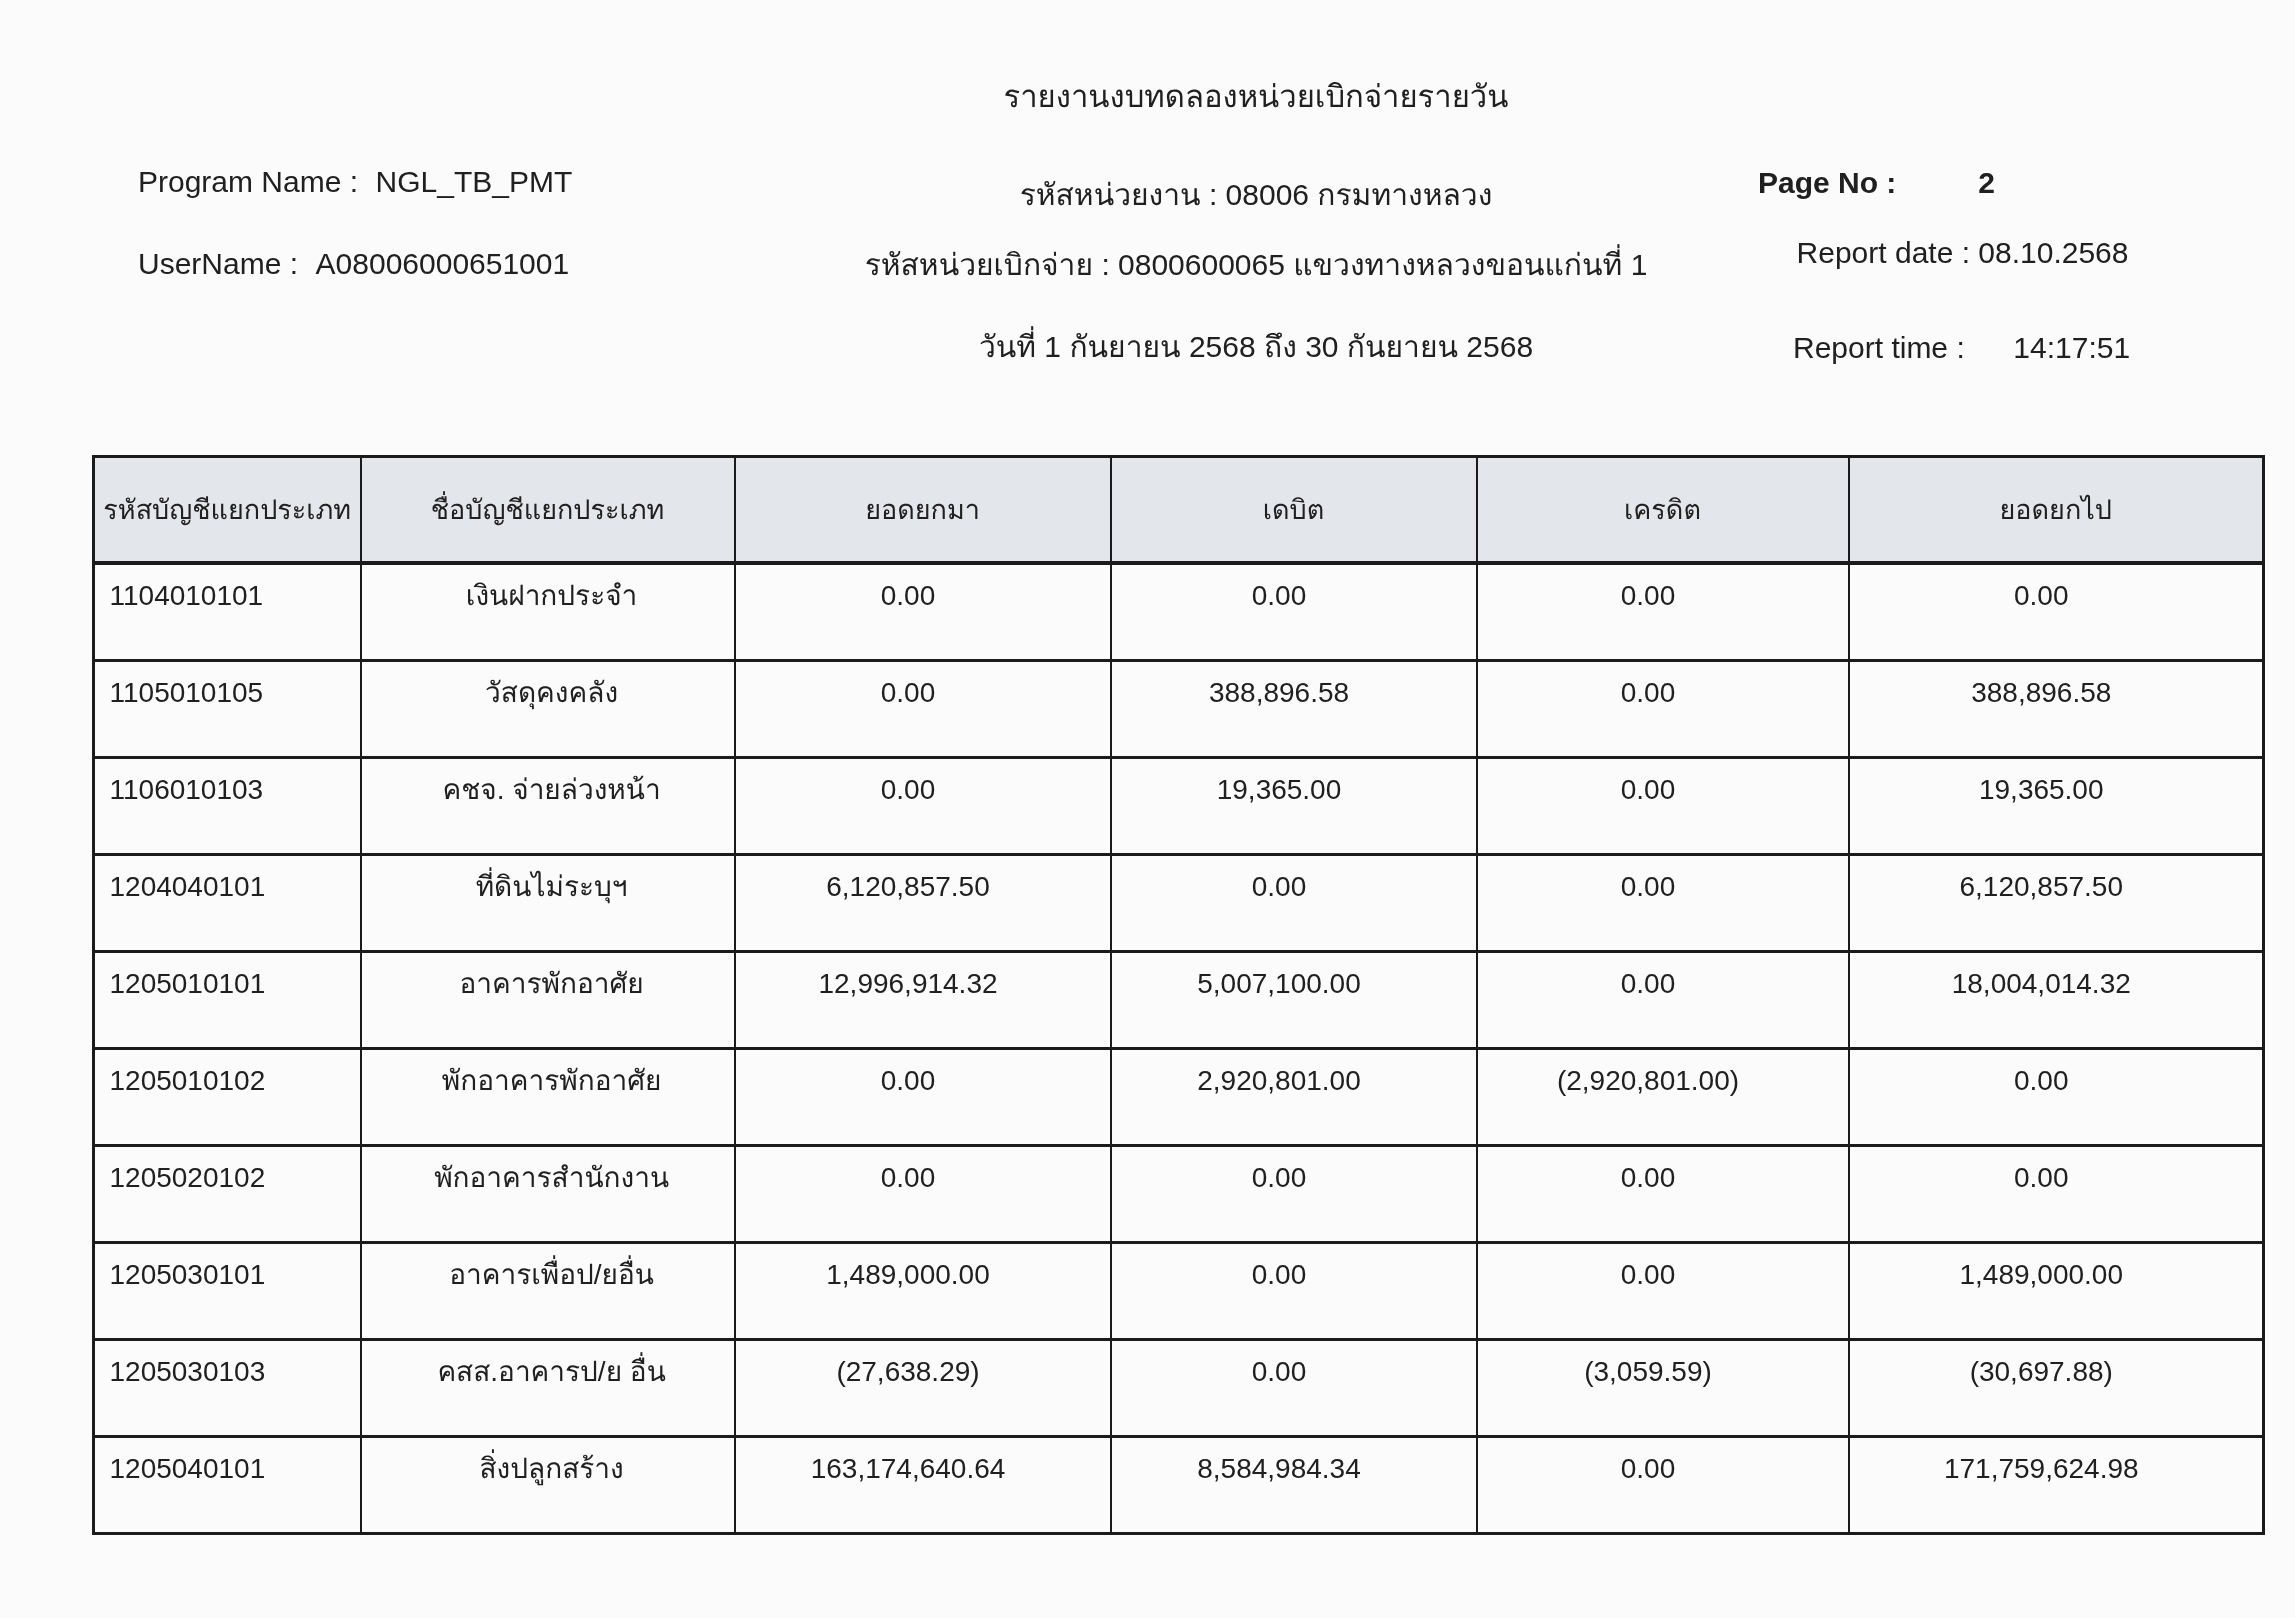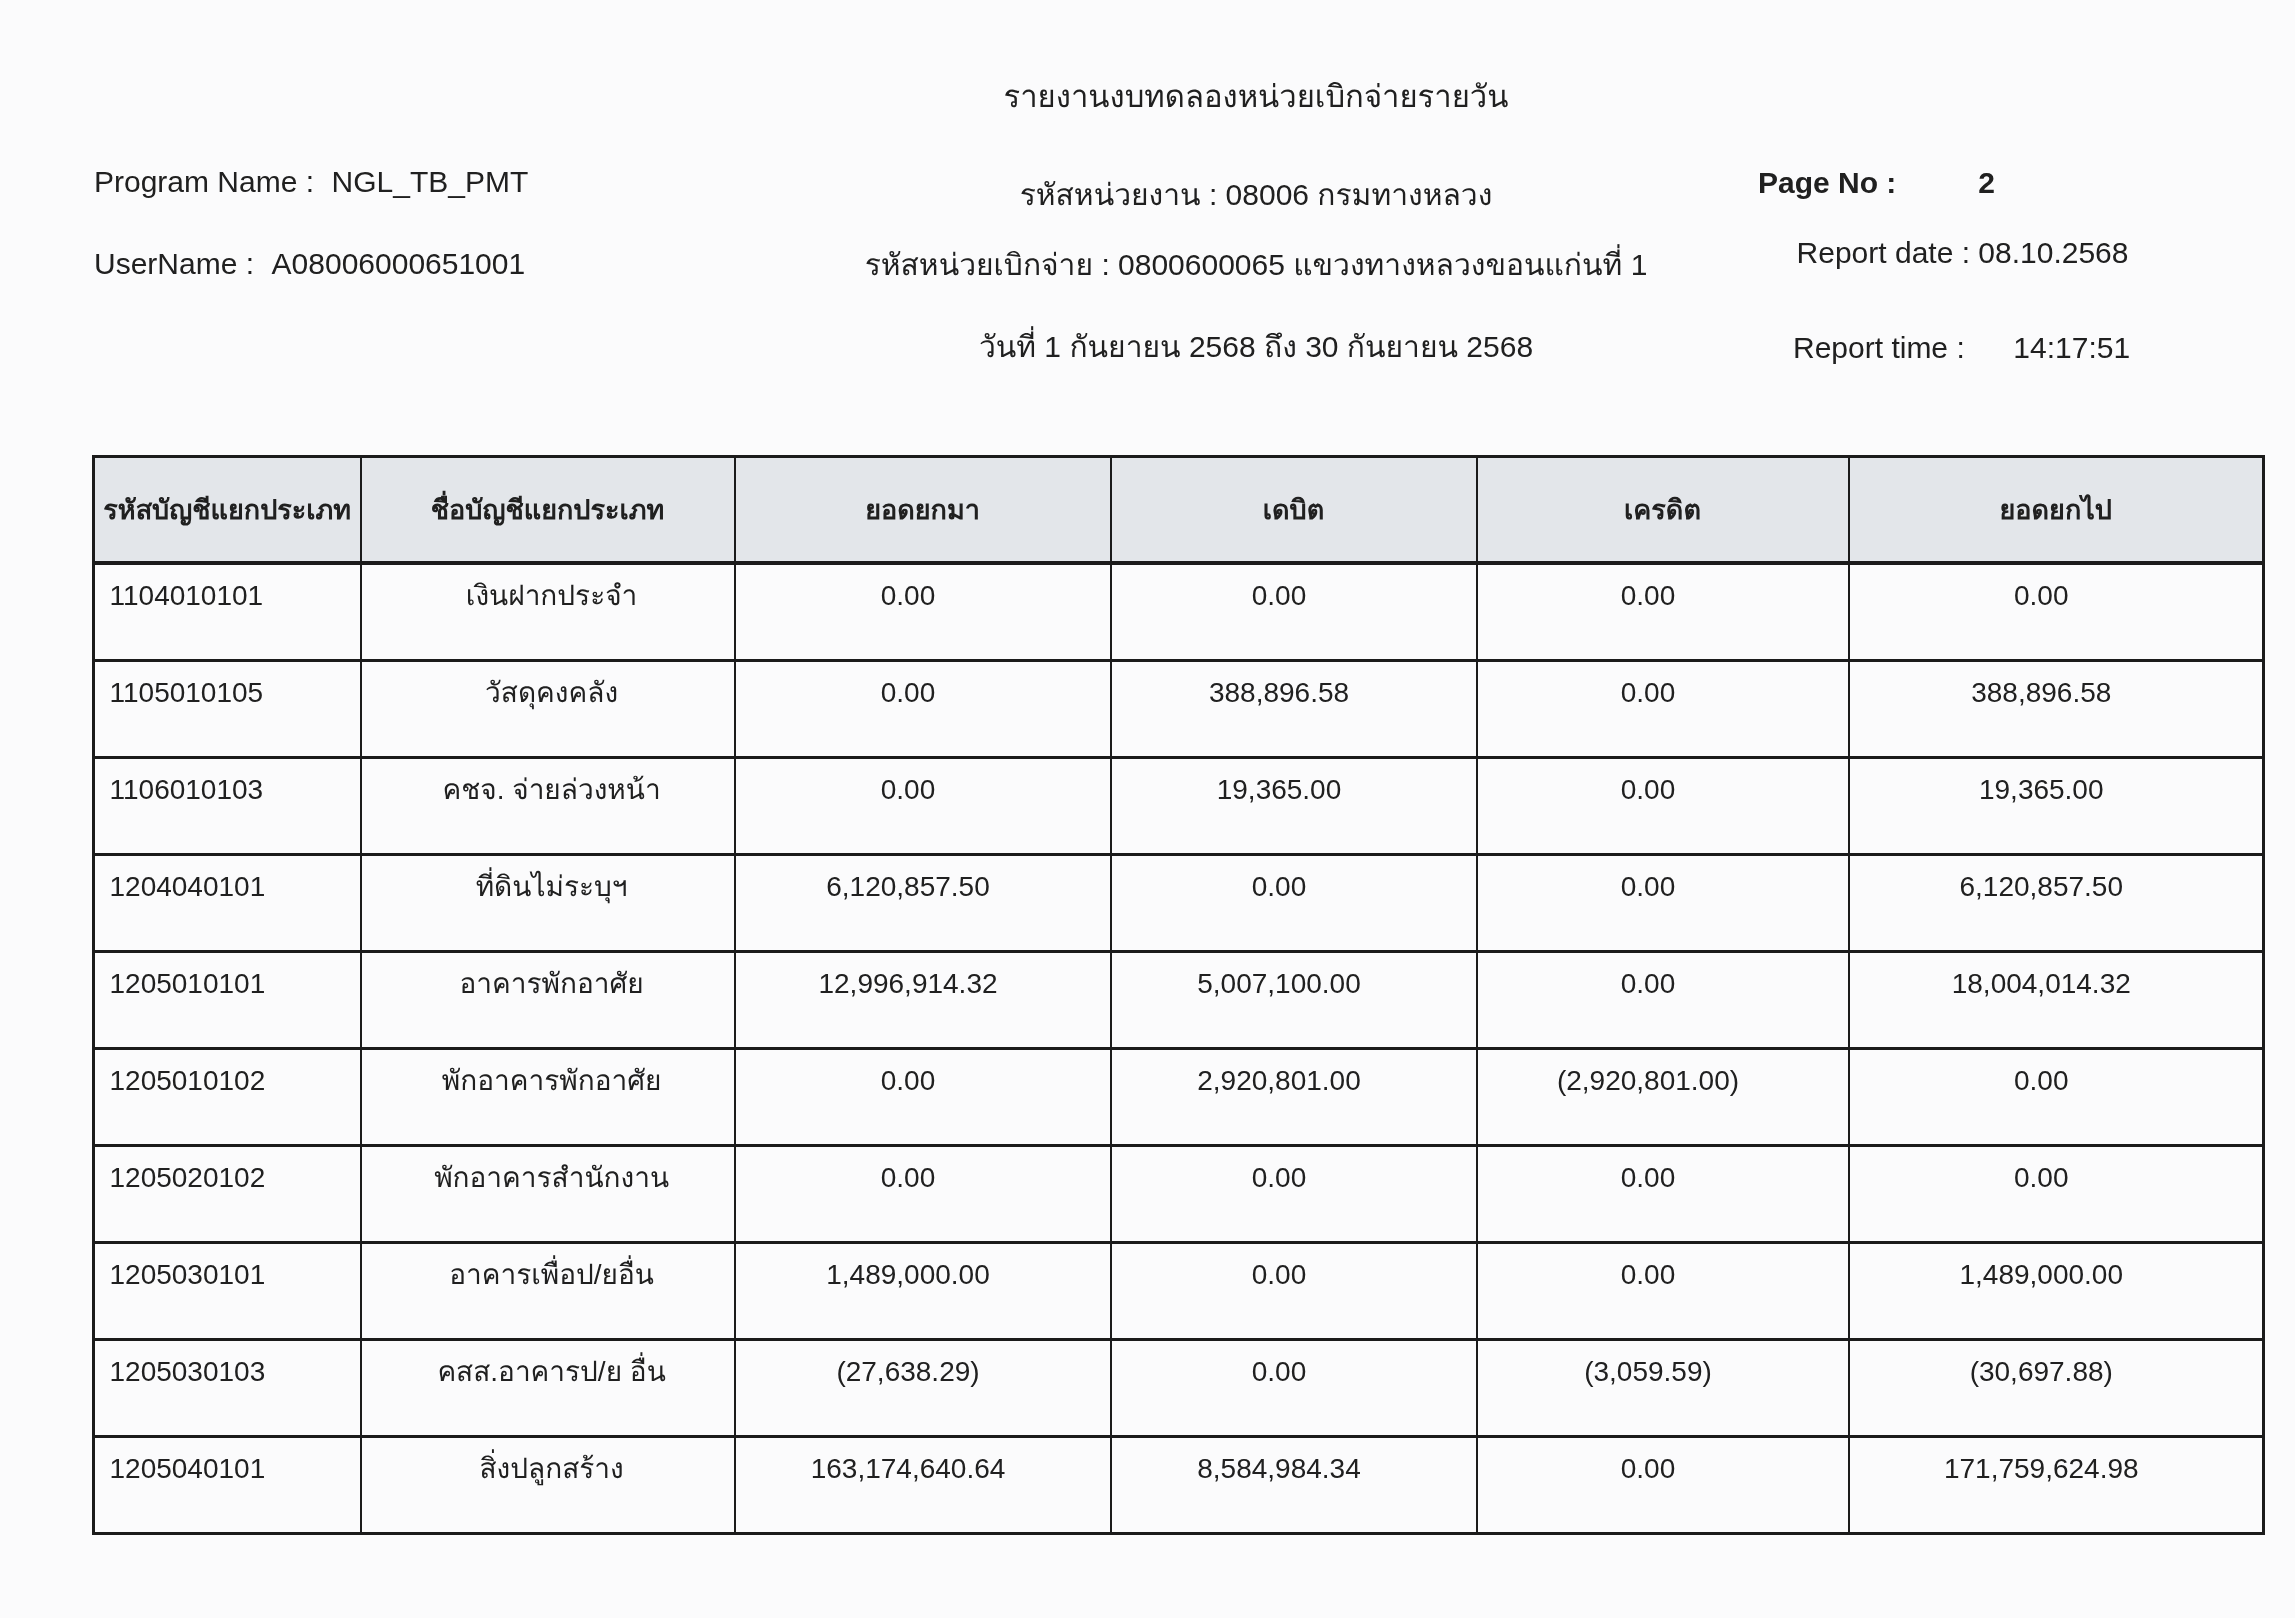--- a/index.html
+++ b/index.html
@@ -23,42 +23,42 @@
   .hdr-line{position:absolute;white-space:nowrap;font-size:30px;line-height:1.25;}
   .hdr-center{left:1256px;transform:translateX(-50%);}
   .doc-title{top:78px;font-size:31px;}
   .agency-line{top:165px;margin-top:11px;}
   .unit-line{top:246px;}
   .period-line{top:328px;}
 
   .hdr-left{left:94px;}
   .program-line{top:163px;}
   .user-line{top:245px;}
-  .hdr-pair .lbl{display:inline-block;}
+  .hdr-pair .lbl{display:inline-block;margin-left:44px;}
   .hdr-pair .val{display:inline-block;margin-left:9.2px;}
 
   .hdr-right{left:1758px;}
   .pageno-line{top:164px;font-weight:bold;}
   .repdate-line{top:234px;text-align:right;}
   .reptime-line{top:329px;margin-left:35px;}
   .hdr-right .lbl{display:inline-block;width:212px;}
   .hdr-right .val{display:inline-block;}
 
   
   table.tb{
     position:absolute;left:92px;top:455px;
     width:2170px;border-collapse:collapse;table-layout:fixed;
     font-size:28px;
   }
   table.tb,table.tb th,table.tb td{border:2px solid var(--border);}
   table.tb{border-width:3.3px;}
   table.tb thead th{
     background:var(--header-fill);
     height:101px;
-    font-weight:700;
+    font-weight:400;
     text-align:center;vertical-align:middle;
     border-top-width:3.3px;border-bottom-width:4.6px;
     font-size:27px;
   }
   table.tb tbody td{
     height:80px;
     vertical-align:top;
     padding-top:13px;
     border-top-width:3.3px;border-bottom-width:3.3px;
     line-height:1.25;

